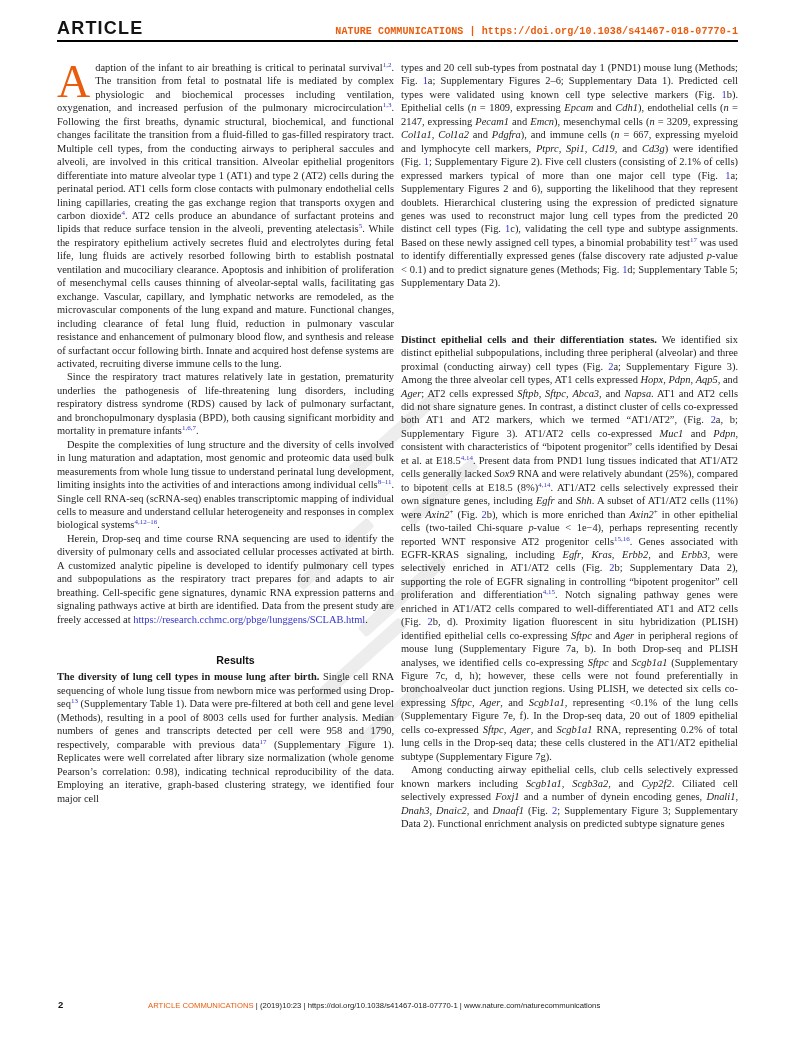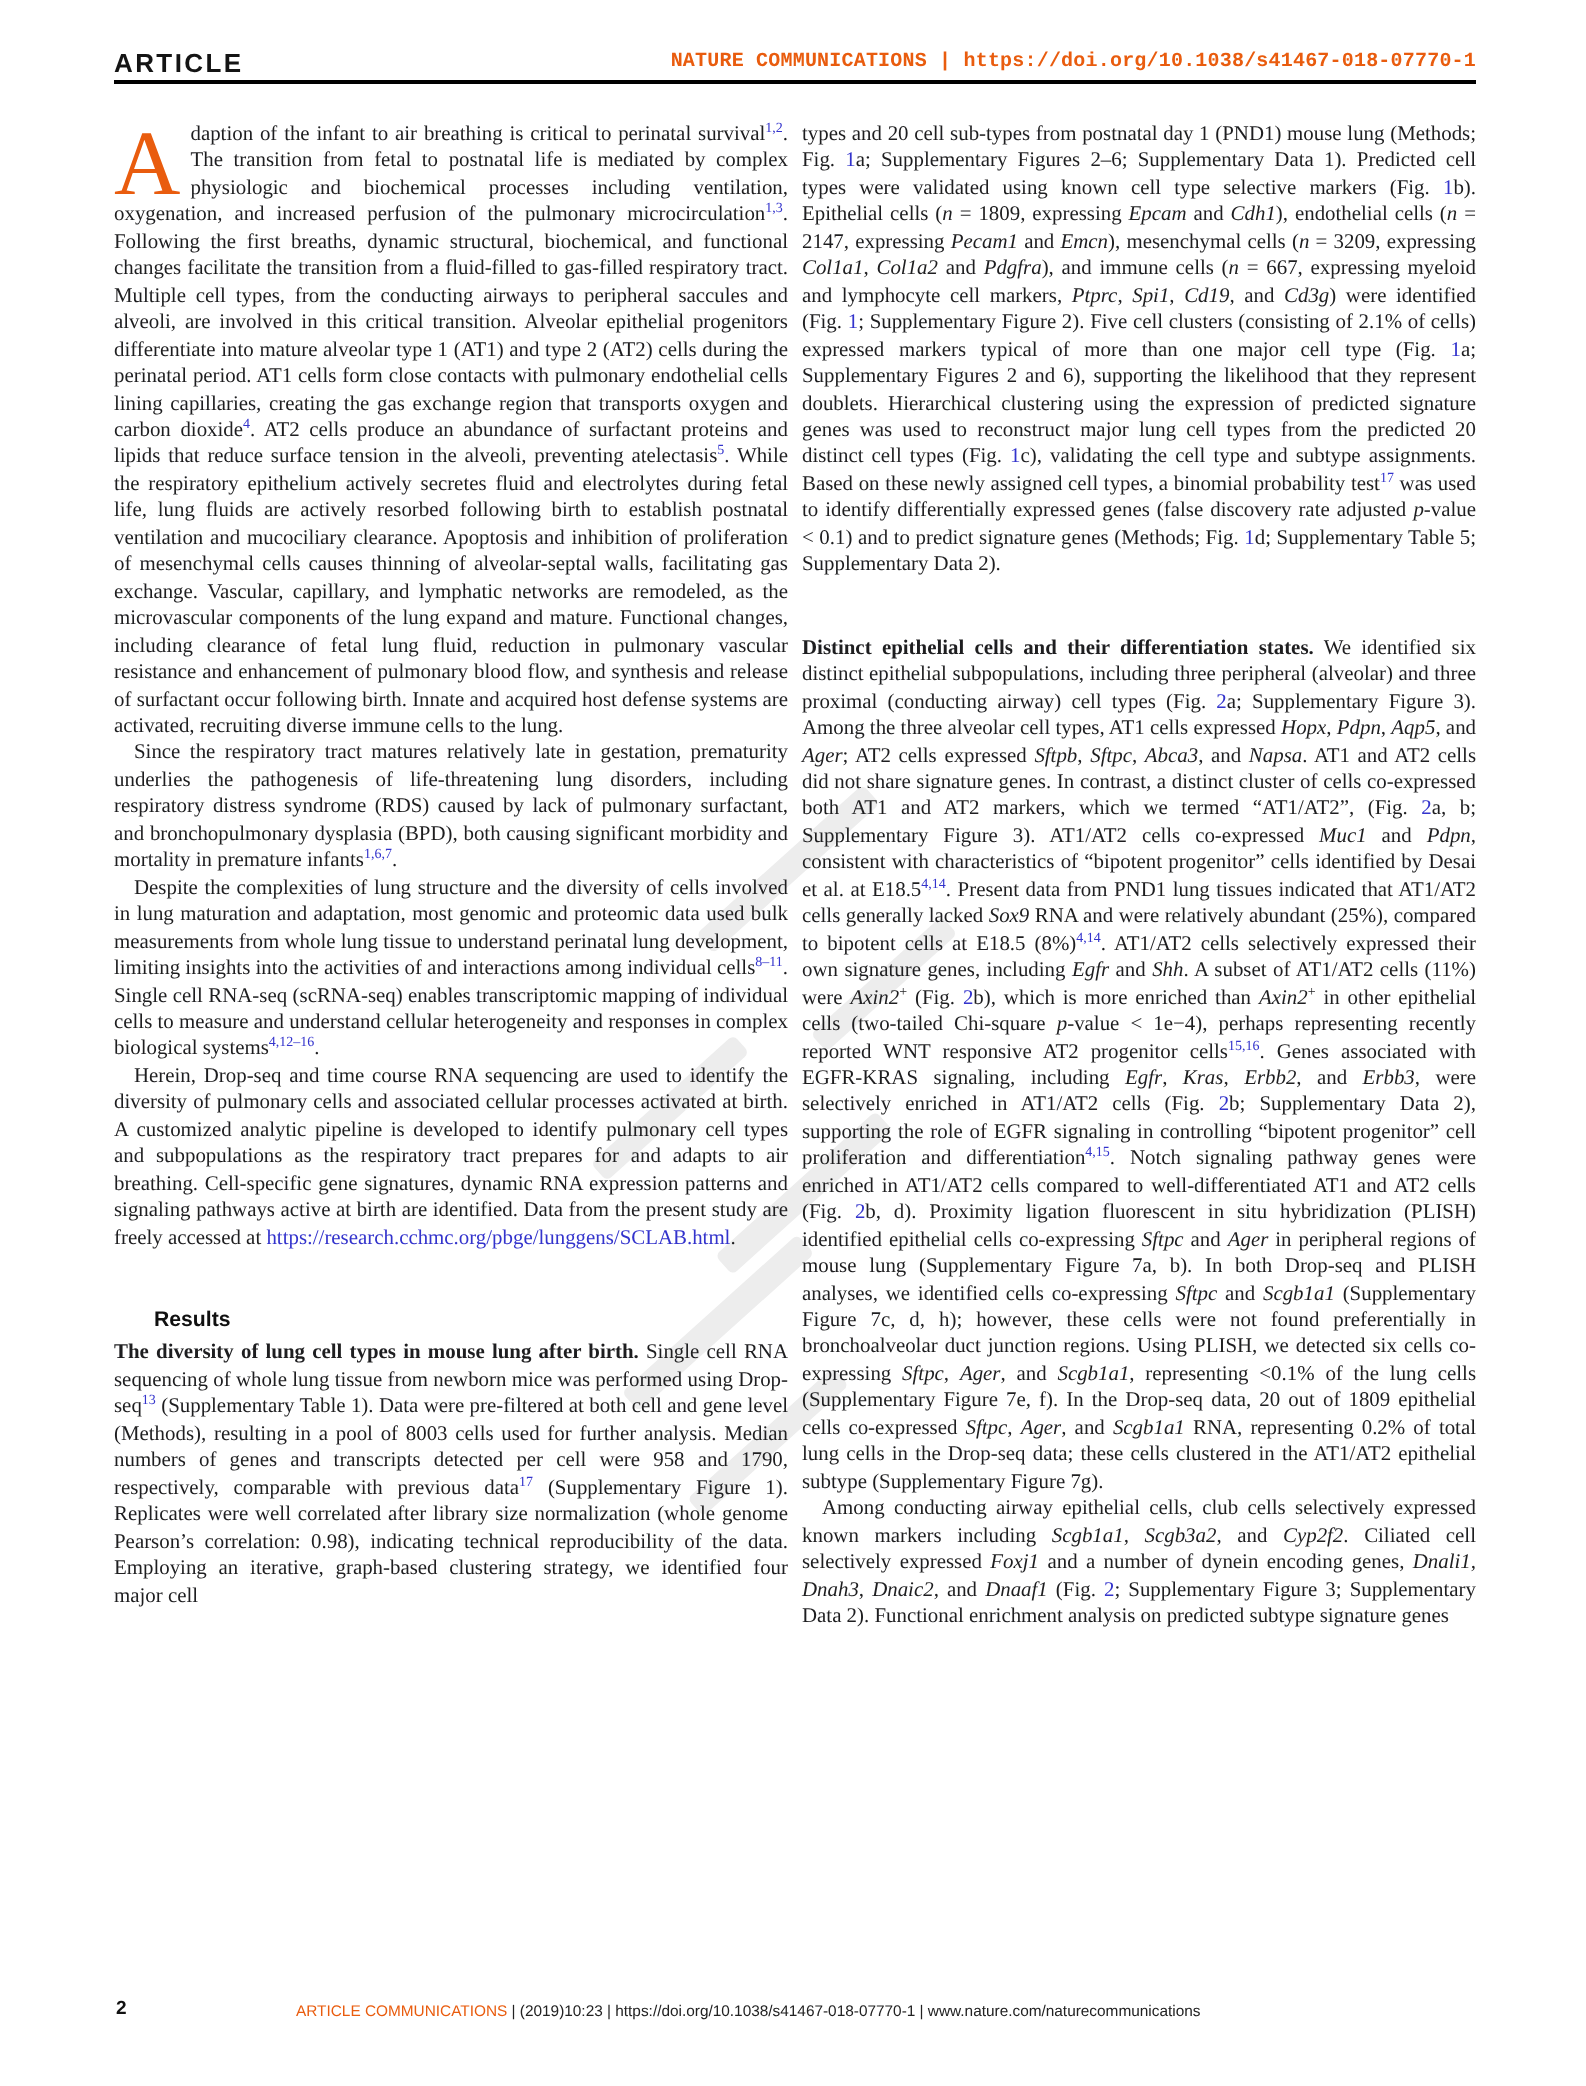--- a/index.html
+++ b/index.html
@@ -3,37 +3,37 @@
 <meta charset="utf-8">
 <style>
   html,body{margin:0;padding:0;background:#ffffff;}
   body{width:793px;height:1043px;position:relative;overflow:hidden;
        font-family:"Liberation Serif",serif;color:#1e1e20;}
   .page{position:absolute;inset:0;background:#fff;}
 
   
   .header{position:absolute;left:57px;right:55px;top:14px;height:26px;}
   .article-label{position:absolute;left:0;bottom:1px;font-family:"Liberation Sans",sans-serif;
-       font-size:13px;font-weight:600;letter-spacing:1.2px;color:#141414;}
+       font-size:18px;font-weight:600;letter-spacing:1.2px;color:#141414;}
   .header-journal{position:absolute;right:0;bottom:3px;font-family:Liberation Mono, monospace;
        font-size:10px;font-weight:700;color:#e95c0e;letter-spacing:.1px;}
   .header-rule{position:absolute;left:57px;right:55px;top:40px;height:2px;background:#000;}
 
   
   .wm{position:absolute;background:#ededed;border-radius:3px;z-index:0;}
 
   
   .col{position:absolute;top:61px;width:337px;font-size:10.45px;line-height:13.45px;
        text-align:justify;z-index:2;}
   .col-left{left:57px;}
   .col-right{left:401px;}
   .para{margin:0;text-indent:10px;}
   .para.nt{text-indent:0;}
-  .para.mt{margin-top:28px;}
-  .section-title{margin:28px 0 3px 0;text-indent:0;text-align:left;
+  .para.mt{margin-top:43px;}
+  .section-title{margin:28px 0 3px 0;text-indent:0;text-align:center;
        font-family:"Liberation Sans",sans-serif;font-weight:700;font-size:10.6px;color:#101010;padding-left:20px;}
   .dropcap{float:left;font-size:46px;line-height:36px;padding:3px 5px 0 0;color:#e95c0e;}
   .i{font-style:italic;}
   .b{font-weight:700;}
   .sup{font-size:7px;vertical-align:4px;line-height:0;}
   .supb{font-size:7px;vertical-align:4px;line-height:0;color:#3333cc;}
   .link{color:#3333cc;}
 
   
   .footer{position:absolute;left:57px;right:55px;top:999px;height:14px;

